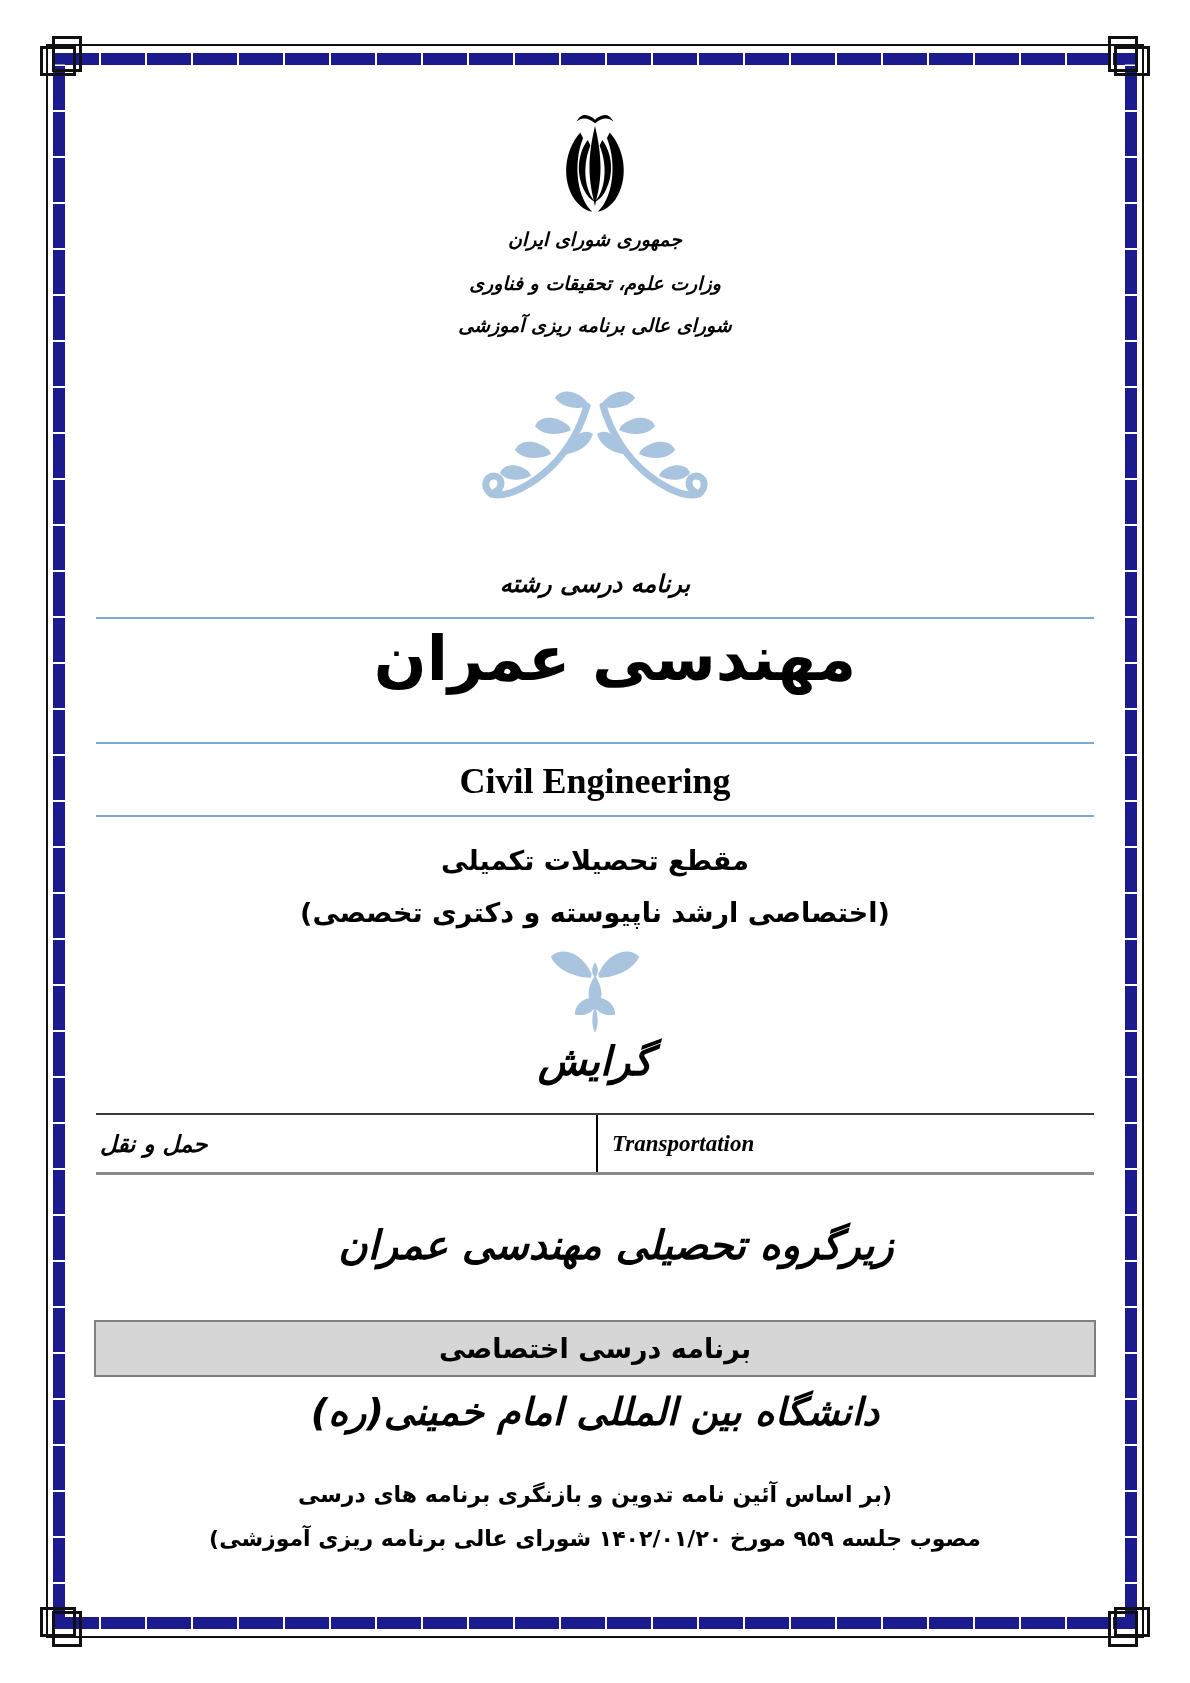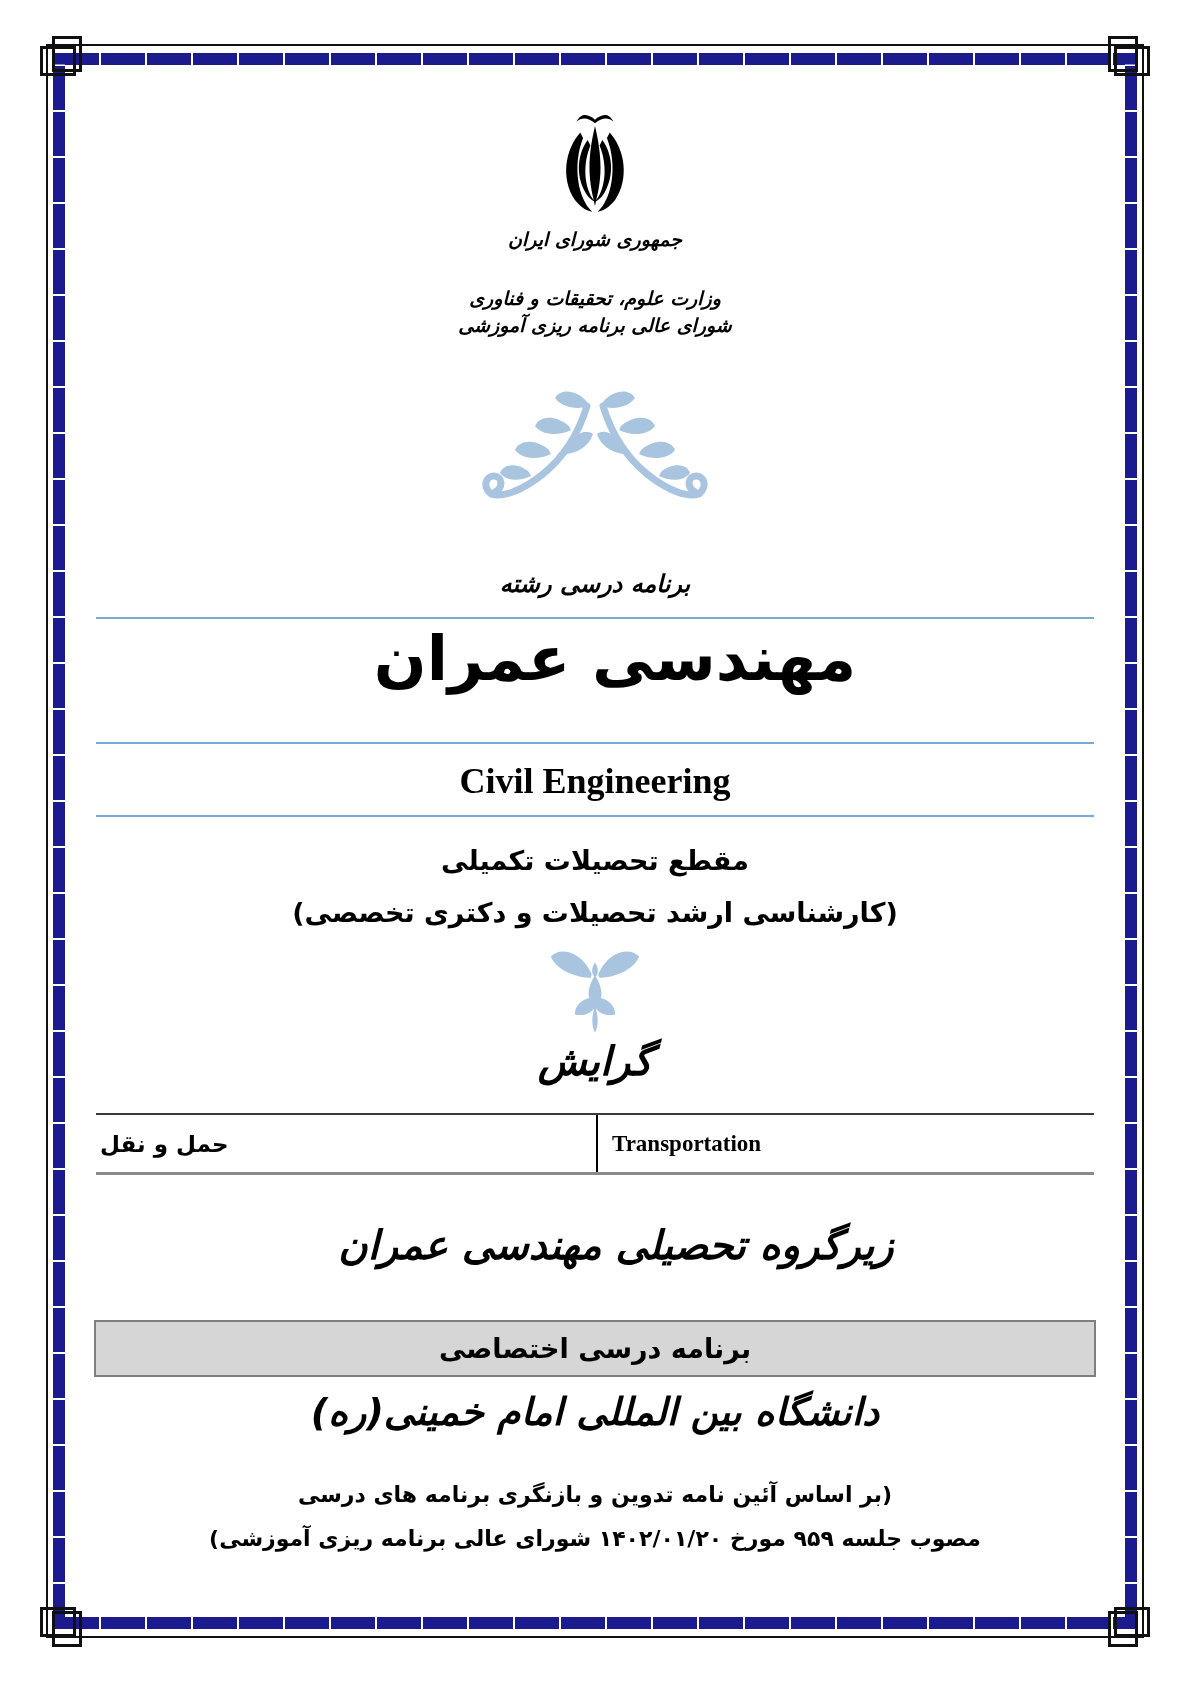--- a/index.html
+++ b/index.html
@@ -38,40 +38,40 @@
   .bl-b{left:52px;bottom:36px;width:24px;height:30px;}
   .br-a{right:40px;bottom:46px;width:30px;height:24px;}
   .br-b{right:52px;bottom:36px;width:24px;height:30px;}
 
   
   .abs{position:absolute;left:0;right:0;text-align:center;}
   .emblem{position:absolute;left:50%;transform:translateX(-50%);top:108px;}
   .callig{font-style:italic;font-weight:bold;}
   .hdr-line{font-size:19px;}
   .hdr-country{top:228px;}
-  .hdr-ministry{top:287px;font-style:italic;}
+  .hdr-ministry{top:272px;font-style:italic;}
   .hdr-council{top:314px;}
   .flourish{position:absolute;left:50%;transform:translateX(-50%);top:388px;}
   .program-label{top:545px;font-size:24px;margin-top:25px;}
   .rule{position:absolute;left:96px;right:96px;height:0;border-top:2px solid #7aa9d6;}
   .rule-1{top:617px;}
   .rule-2{top:742px;}
   .rule-3{top:815px;}
   .title-fa{top:628px;font-size:62px;font-weight:bold;line-height:1.0;margin-left:40px;}
   .title-en{top:760px;font-size:36px;font-weight:bold;font-family:"Liberation Serif",serif;}
   .level-1{top:845px;font-size:27px;font-weight:bold;}
   .level-2{top:897px;font-size:27px;font-weight:bold;}
   .fleur{position:absolute;left:50%;transform:translateX(-50%);top:942px;}
   .orientation-label{top:1038px;font-size:40px;}
   .spec-table{
     position:absolute;left:96px;right:96px;top:1113px;height:57px;
     border-top:2px solid #3a3a3a;border-bottom:3px solid #8a8a8a;
     display:flex;
   }
-  .spec-cell{flex:1;display:flex;align-items:center;font-size:23px;font-weight:bold;}
+  .spec-cell{flex:1;display:flex;align-items:center;font-size:23px;font-weight:bold;font-style:italic;}
   .spec-fa{justify-content:flex-end;padding-left:4px;padding-right:14px;}
   .spec-en{border-left:2px solid #000;justify-content:flex-start;padding-left:14px;
            font-family:"Liberation Serif",serif;}
   .subgroup{top:1222px;font-size:40px;padding-left:42px;}
   .banner{
     position:absolute;left:94px;right:94px;top:1320px;height:53px;
     background:#d6d6d6;border:2px solid #7f7f7f;
     display:flex;align-items:center;justify-content:center;
     font-size:27px;font-weight:bold;
   }
@@ -140,21 +140,21 @@
 
   <div class="abs callig program-label" dir="rtl">برنامه درسی رشته</div>
 
   <div class="rule rule-1"></div>
   <div class="abs title-fa" dir="rtl">مهندسی عمران</div>
   <div class="rule rule-2"></div>
   <div class="abs title-en">Civil Engineering</div>
   <div class="rule rule-3"></div>
 
   <div class="abs level-1" dir="rtl">مقطع تحصیلات تکمیلی</div>
-  <div class="abs level-2" dir="rtl">(کارشناسی ارشد تحصیلات و دکتری تخصصی)</div>
+  <div class="abs level-2" dir="rtl">(اختصاصی ارشد ناپیوسته و دکتری تخصصی)</div>
 
   <div class="fleur">
     <svg width="96" height="92" viewBox="0 0 100 95">
       <g fill="#a9c4de">
         <path d="M45 30 C35 10 14 4 4 15 C10 28 27 36 45 37 C47 35 47 32 45 30 Z"></path>
         <path d="M55 30 C65 10 86 4 96 15 C90 28 73 36 55 37 C53 35 53 32 55 30 Z"></path>
         <path d="M50 21 C46 27 46 32 50 37 C54 32 54 27 50 21 Z"></path>
         <path d="M50 34 C44 44 42 52 44 58 C35 60 29 67 29 75 C38 77 45 74 49 69 C46 80 47 88 50 94 C53 88 54 80 51 69 C55 74 62 77 71 75 C71 67 65 60 56 58 C58 52 56 44 50 34 Z"></path>
       </g>
     </svg>

